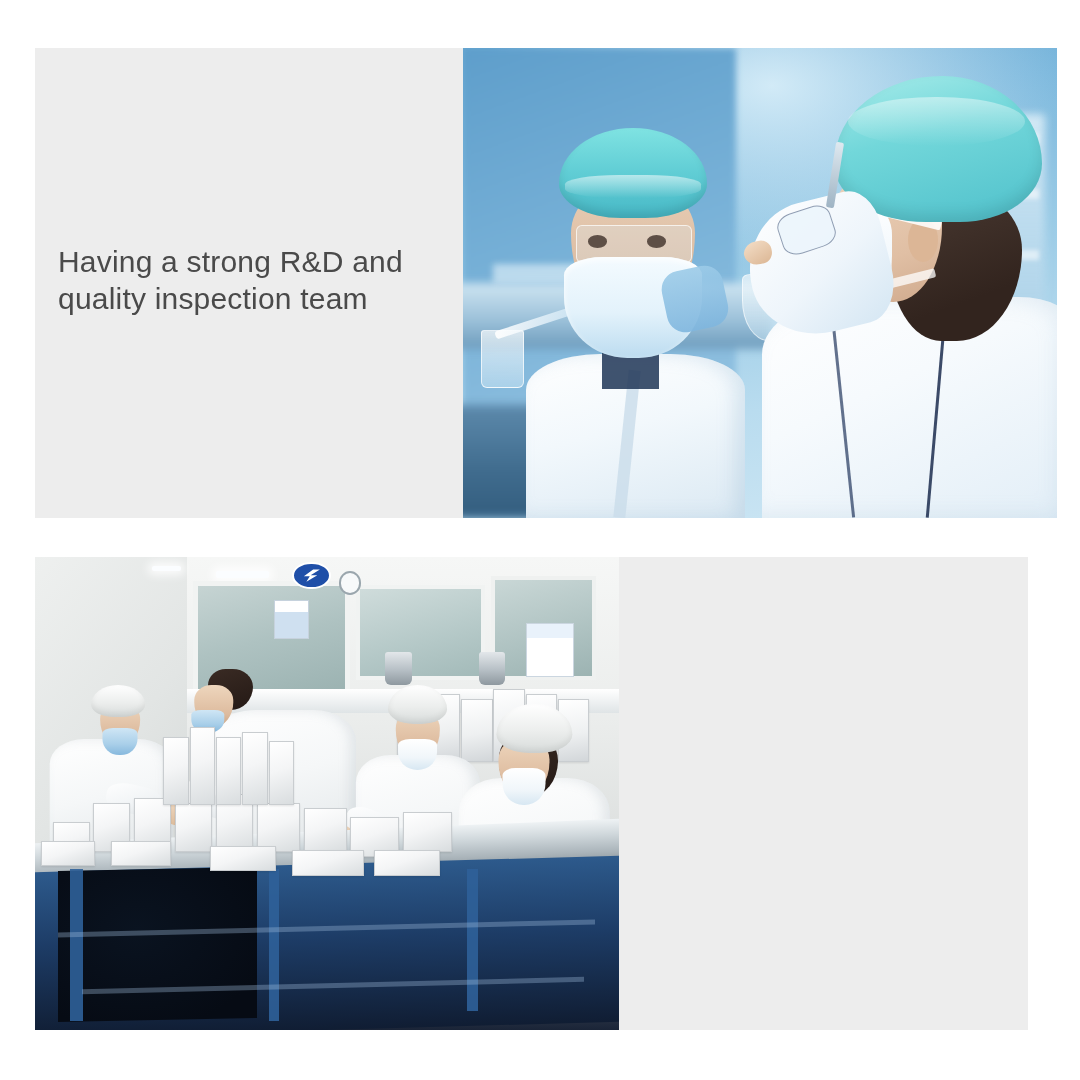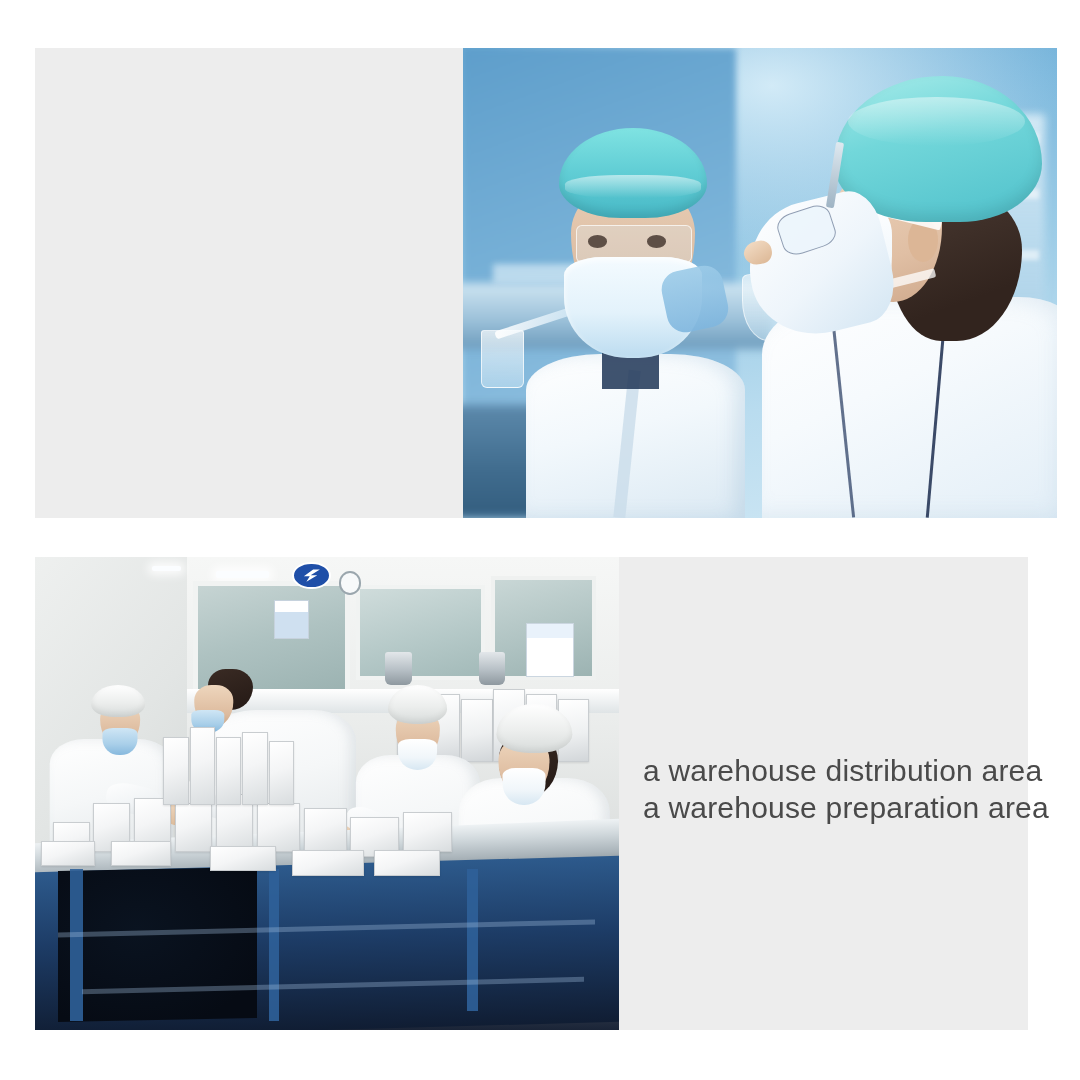--- a/index.html
+++ b/index.html
@@ -395,20 +395,22 @@
     border-radius: 2px;
   }
 </style>
 </head>
 <body>
 
 <div class="page">
 
   <div class="panel" id="section-rd-panel"></div>
 
+  <div class="caption" id="caption-rd"><span>Having a strong R&amp;D and</span>
+<span>quality inspection team</span></div>
 
   <div class="photo" id="section-rd-photo">
     <div class="lab">
       <div class="lab-bg-wall"></div>
       <div class="lab-shelf"></div>
       <div class="lab-shelf-bar" style="top:18%"></div>
       <div class="lab-shelf-bar" style="top:30%"></div>
       <div class="lab-shelf-bar" style="top:43%"></div>
       <div class="lab-bg-counter"></div>
       <div class="lab-rack"></div>
@@ -451,22 +453,20 @@
         </div>
         <div class="wB-cuff"></div>
       </div>
 
       <div class="tweezer"></div>
     </div>
   </div>
 
   <div class="panel" id="section-wh-panel"></div>
 
-  <div class="caption" id="caption-wh"><span>a warehouse distribution area</span>
-<span>a warehouse preparation area</span></div>
 
   <div class="photo" id="section-wh-photo">
     <div class="wh">
       <div class="wh-wall"></div>
       <div class="wh-wall-left"></div>
 
       <div class="wh-lamp" style="left:31%; top:3%; width:9%; height:1.4%;"></div>
       <div class="wh-lamp" style="left:61%; top:9%; width:7%; height:1.1%;"></div>
       <div class="wh-lamp" style="left:20%; top:2%; width:5%; height:1%;"></div>
 

